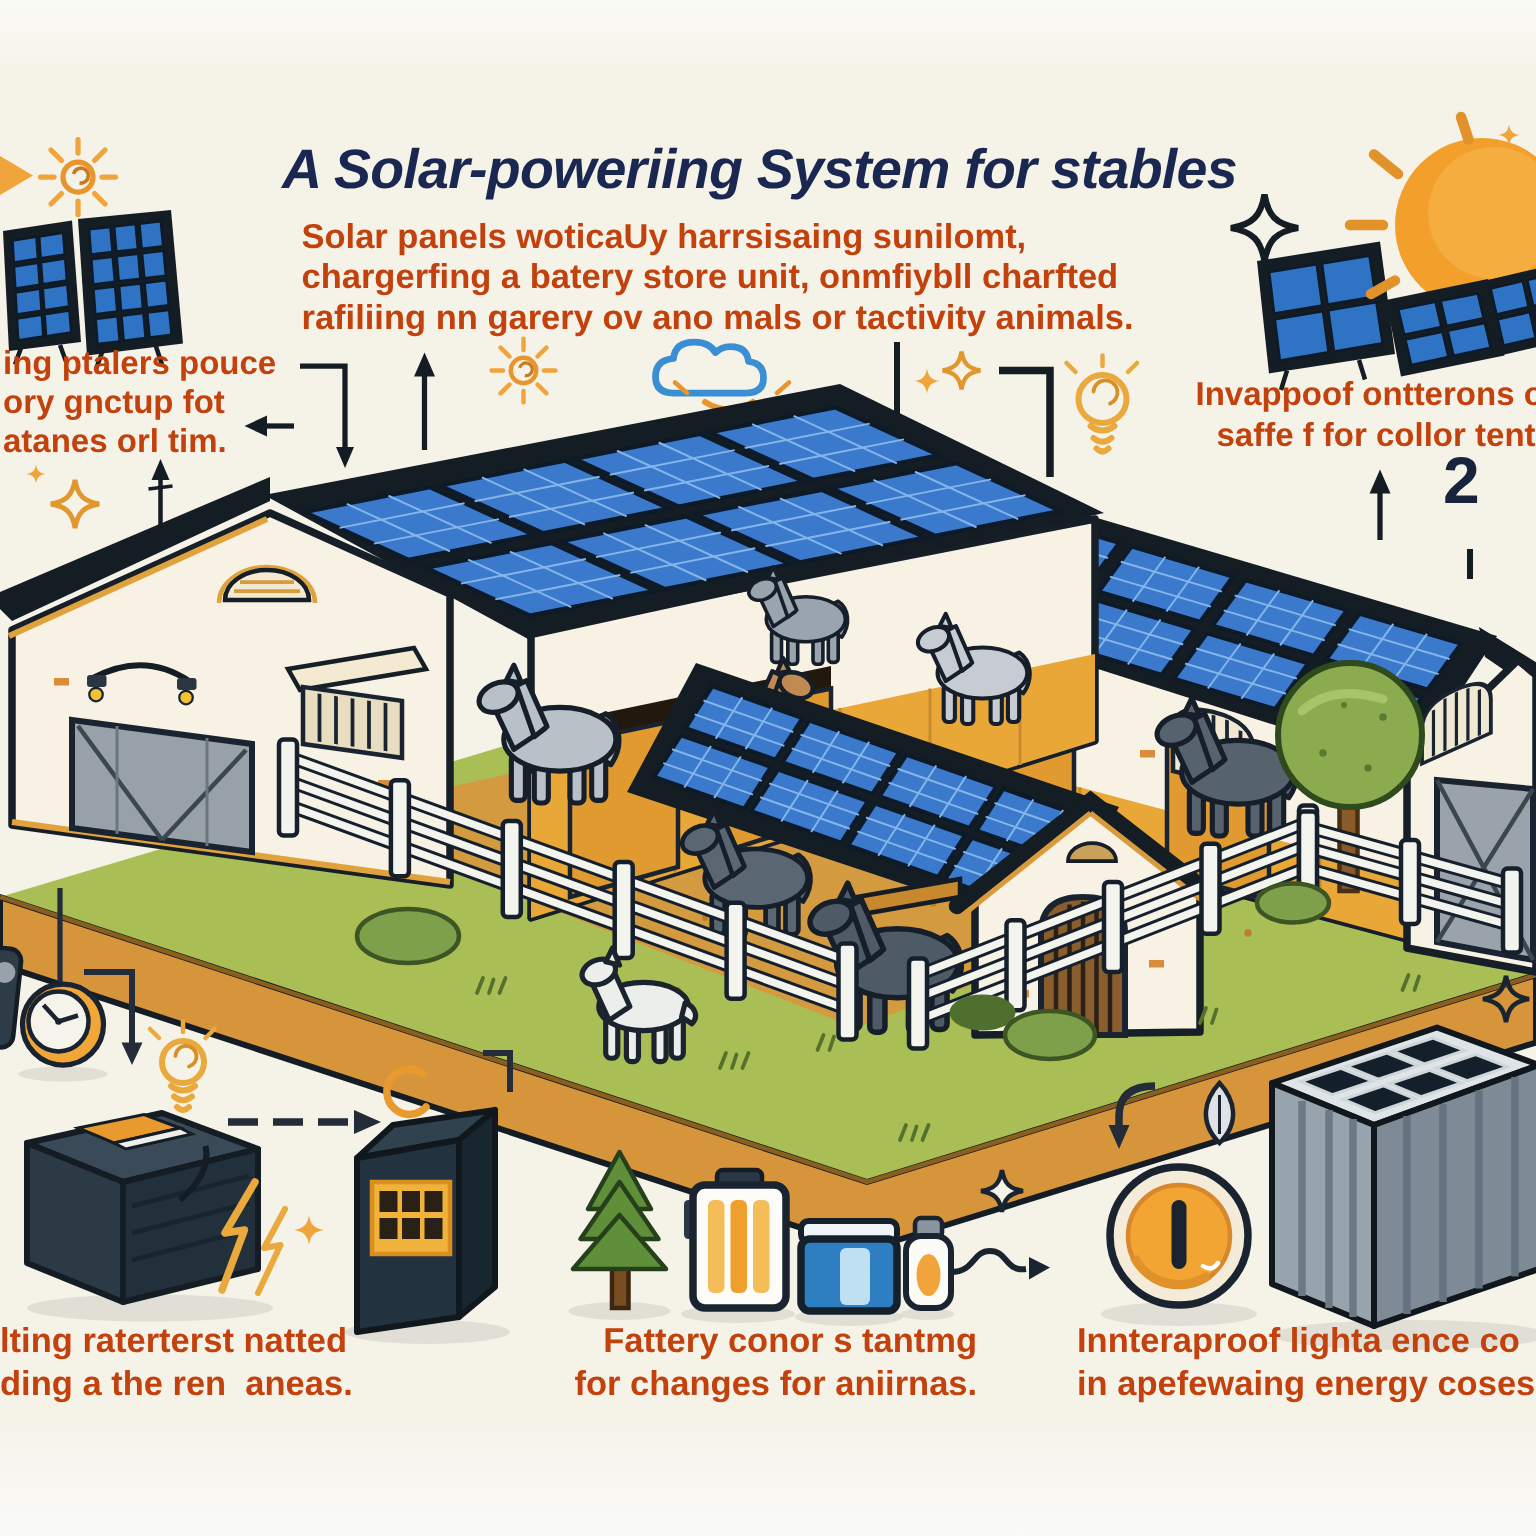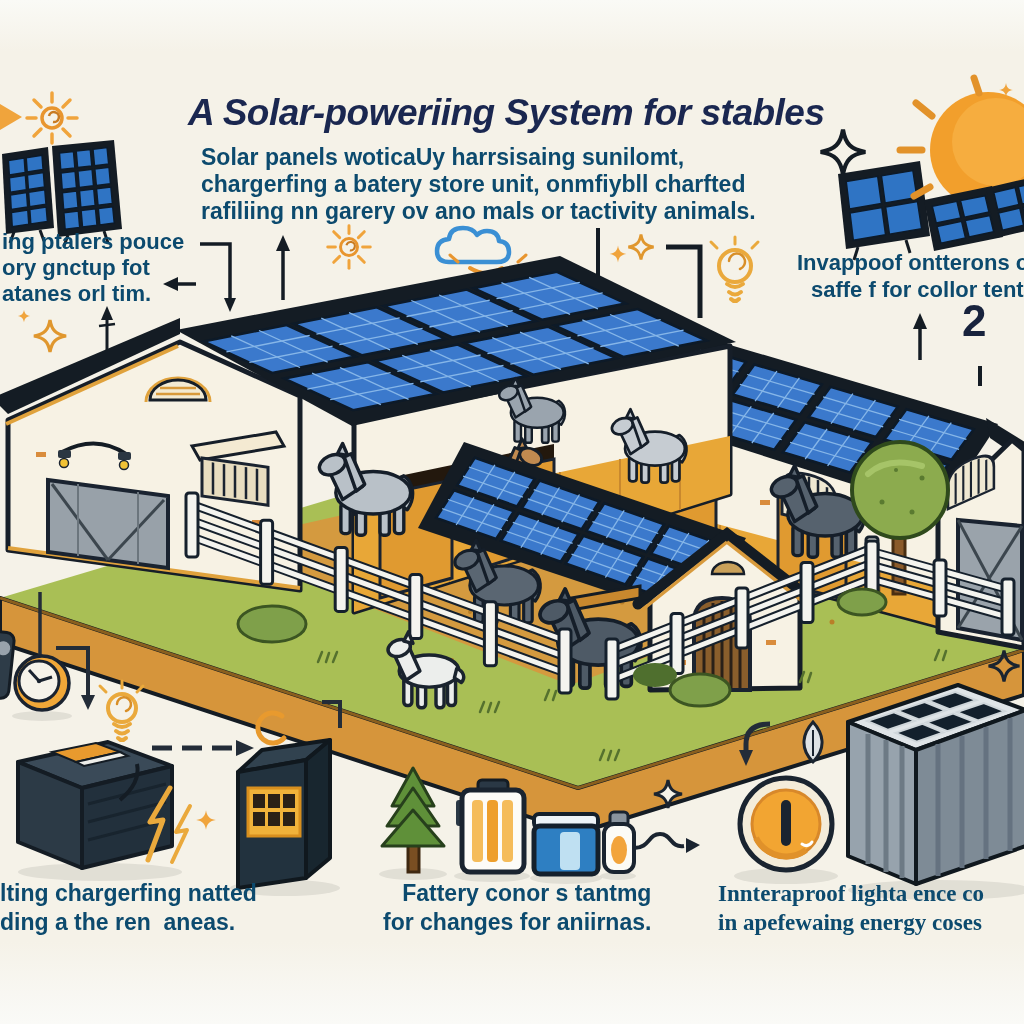--- a/index.html
+++ b/index.html
@@ -1,30 +1,30 @@
 <!DOCTYPE html>
 <html><head>
 <meta charset="utf-8">
 <style>
   html,body{margin:0;padding:0;}
   body{width:1024px;height:1024px;overflow:hidden;position:relative;
        font-family:"Liberation Sans","DejaVu Sans",sans-serif;
        background:linear-gradient(180deg,#fafaf6 0%,#f5f2e8 5%,#f5f2e8 92%,#f8f7f2 97%,#fafaf7 100%);}
   #art{position:absolute;left:0;top:0;z-index:1;}
-  .txt{position:absolute;z-index:5;color:#0c4a6e;font-weight:700;}
+  .txt{position:absolute;z-index:5;color:#c2410c;font-weight:700;}
   .txt span{display:block;white-space:pre;}
   #title{left:188px;top:92px;font-size:37px;letter-spacing:-0.5px;color:#1a2750;font-style:italic;}
   #subtitle{left:201px;top:144px;font-size:23px;line-height:27px;}
   #cap-tl{left:2px;top:229px;font-size:22px;line-height:26px;}
   #cap-tr{left:797px;top:249px;font-size:22px;line-height:27px;}
   #cap-tr span:nth-child(2){margin-left:14px;}
   #num2{left:962px;top:296px;font-size:44px;font-weight:800;color:#18233d;}
   #cap-bl{left:0px;top:879px;font-size:23px;line-height:29px;}
   #cap-bc{left:383px;top:879px;font-size:23px;line-height:29px;text-align:right;}
-  #cap-br{left:718px;top:879px;font-size:23px;line-height:29px;font-family:Liberation Serif, serif;}
+  #cap-br{left:718px;top:879px;font-size:23px;line-height:29px;}
 </style>
 </head>
 <body>
 
 <svg id="art" width="1024" height="1024" viewBox="0 0 1024 1024">
   <defs>
     <g id="horse" stroke="#151e29" stroke-width="4" stroke-linejoin="round">
       <path d="M108,28 C120,36 122,54 112,68 L102,62 C110,52 108,38 100,32 Z"></path>
       <rect x="34" y="60" width="11" height="36" rx="4"></rect>
       <rect x="52" y="64" width="11" height="34" rx="4"></rect>
@@ -716,21 +716,21 @@
   <span>ing ptalers pouce</span>
   <span>ory gnctup fot</span>
   <span>atanes orl tim.</span>
 </div>
 <div id="cap-tr" class="txt">
   <span>Invappoof ontterons o</span>
   <span>saffe f for collor tentu</span>
 </div>
 <div id="num2" class="txt">2</div>
 <div id="cap-bl" class="txt">
-  <span>lting chargerfing natted</span>
+  <span>lting raterterst natted</span>
   <span>ding a the ren  aneas.</span>
 </div>
 <div id="cap-bc" class="txt">
   <span>Fattery conor s tantmg</span>
   <span>for changes for aniirnas.</span>
 </div>
 <div id="cap-br" class="txt">
   <span>Innteraproof lighta ence co</span>
   <span>in apefewaing energy coses</span>
 </div>

